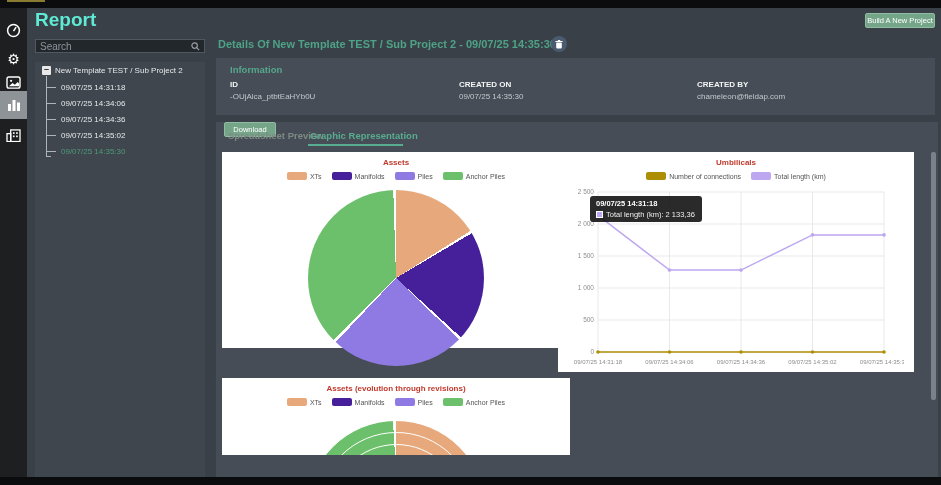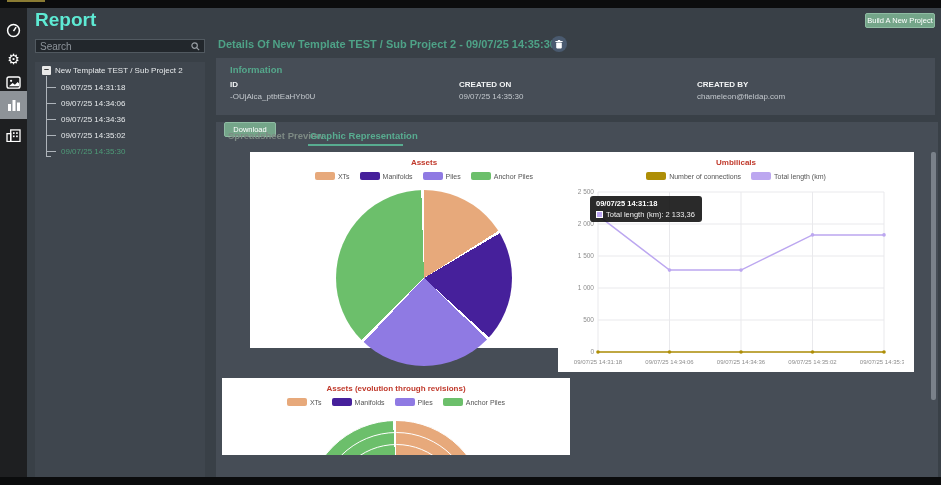--- a/index.html
+++ b/index.html
@@ -51,21 +51,21 @@
   .col0 { left:14px; } .col1 { left:243px; } .col2 { left:481px; }
 
   
   .tab-panel { left:216px; top:122px; width:722px; height:355px; background:#464D56; }
   .tab { position:absolute; top:8px; font-size:9.5px; font-weight:bold; cursor:pointer; }
   .tab.inactive { left:12px; color:#7d8a84; }
   .tab.active { left:94px; color:#58AC90; }
   .tab-underline { position:absolute; left:92px; top:22px; width:95px; height:2px; background:#58AC90; }
 
   .card { position:absolute; background:#ffffff; }
-  .card-pie { left:6px; top:30px; width:348px; height:196px;margin-left:28px; }
+  .card-pie { left:6px; top:30px; width:348px; height:196px; }
   .card-line { left:342px; top:30px; width:356px; height:220px; }
   .card-sun { left:6px; top:256px; width:348px; height:77px; overflow:hidden; }
   .chart-title { position:absolute; top:6px; left:0; width:100%; text-align:center; font-size:8px; font-weight:bold; color:#C0392B; }
   .legend { position:absolute; top:20px; left:0; width:100%; display:flex; justify-content:center; gap:10px; }
   .legend-item { display:flex; align-items:center; gap:3px; cursor:pointer; }
   .legend-swatch { width:20px; height:8px; border-radius:2px; }
   .legend-item span { font-size:7px; color:#555; }
 
   .pie { position:absolute; left:86px; top:38px; width:176px; height:176px; border-radius:50%; }
   .sun-wrap { position:absolute; left:84px; top:42px; width:180px; height:180px; }

